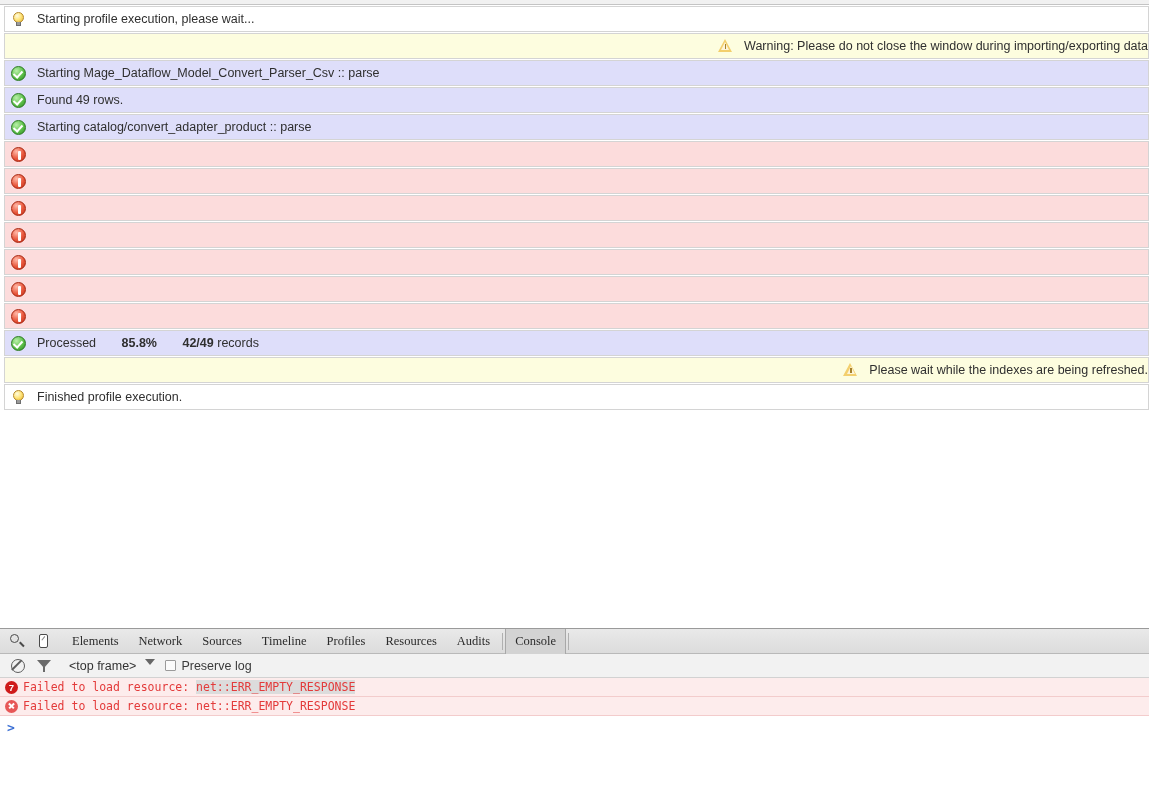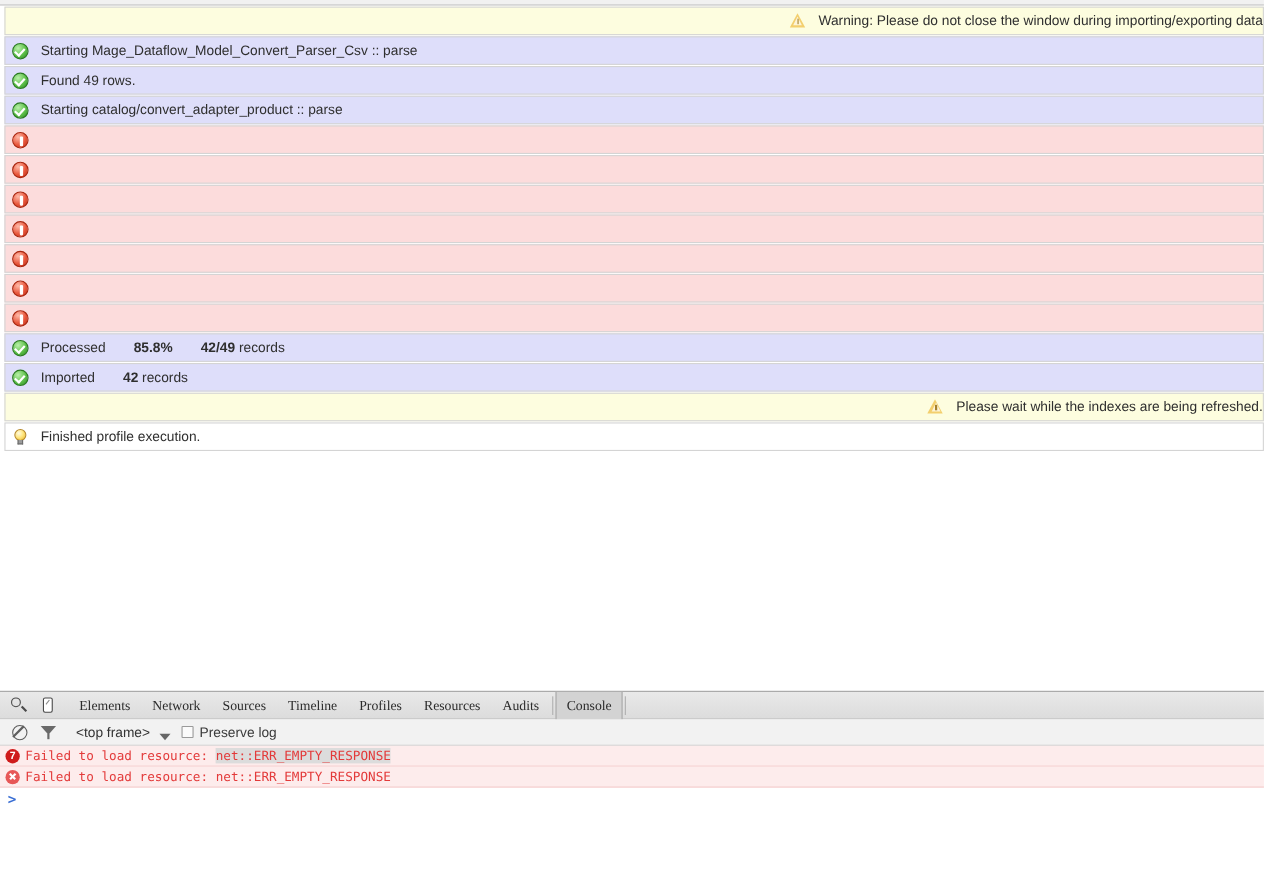--- a/index.html
+++ b/index.html
@@ -239,21 +239,21 @@
     border-right: 7px solid transparent;
     border-top: 8px solid #6a6a6a;
   }
   .ic-filter .stem {
     position: absolute; top: 8px; left: 6.1px;
     width: 1.8px; height: 5px;
     background: #6a6a6a;
   }
 
   #frame-select {
-    display: flex; align-items: flex-end;
+    display: flex; align-items: flex-start;
     margin-left: 12px;
     gap: 9px;
   }
   .frame-label { font-size: 12.5px; color: #333; }
   .caret-down {
     width: 0; height: 0;
     border-left: 5px solid transparent;
     border-right: 5px solid transparent;
     border-top: 6px solid #666;
   }
@@ -326,20 +326,29 @@
     font-weight: bold;
     font-family: "DejaVu Sans Mono", monospace;
   }
 </style>
 </head>
 <body>
 
 <div id="top-chrome"></div>
 
 <div id="messages">
+    <div class="msg-row r-notice">
+      <span class="icon-slot">
+        <span class="ic-bulb">
+          <span class="glass"></span>
+          <span class="base"></span>
+        </span>
+      </span>
+      <span class="msg-text">Starting profile execution, please wait...</span>
+    </div>
     <div class="msg-row r-warning">
       <span class="icon-slot">
         <span class="ic-warn">
           <span class="tri"></span>
           <span class="tri-in"></span>
           <span class="bang"></span>
         </span>
       </span>
       <span class="msg-text">Warning: Please do not close the window during importing/exporting data</span>
     </div>
@@ -401,26 +410,20 @@
       <span class="icon-slot">
         <span class="ic-err"></span>
       </span>
       <span class="msg-text"></span>
     </div>
     <div class="msg-row r-success">
       <span class="icon-slot">
         <span class="ic-check"></span>
       </span>
       <span class="msg-text">Processed <b>85.8%</b> <b>42/49</b> records</span>
-    </div>
-    <div class="msg-row r-success">
-      <span class="icon-slot">
-        <span class="ic-check"></span>
-      </span>
-      <span class="msg-text">Imported <b>42</b> records</span>
     </div>
     <div class="msg-row r-warning">
       <span class="icon-slot">
         <span class="ic-warn">
           <span class="tri"></span>
           <span class="tri-in"></span>
           <span class="bang"></span>
         </span>
       </span>
       <span class="msg-text">Please wait while the indexes are being refreshed.</span>

